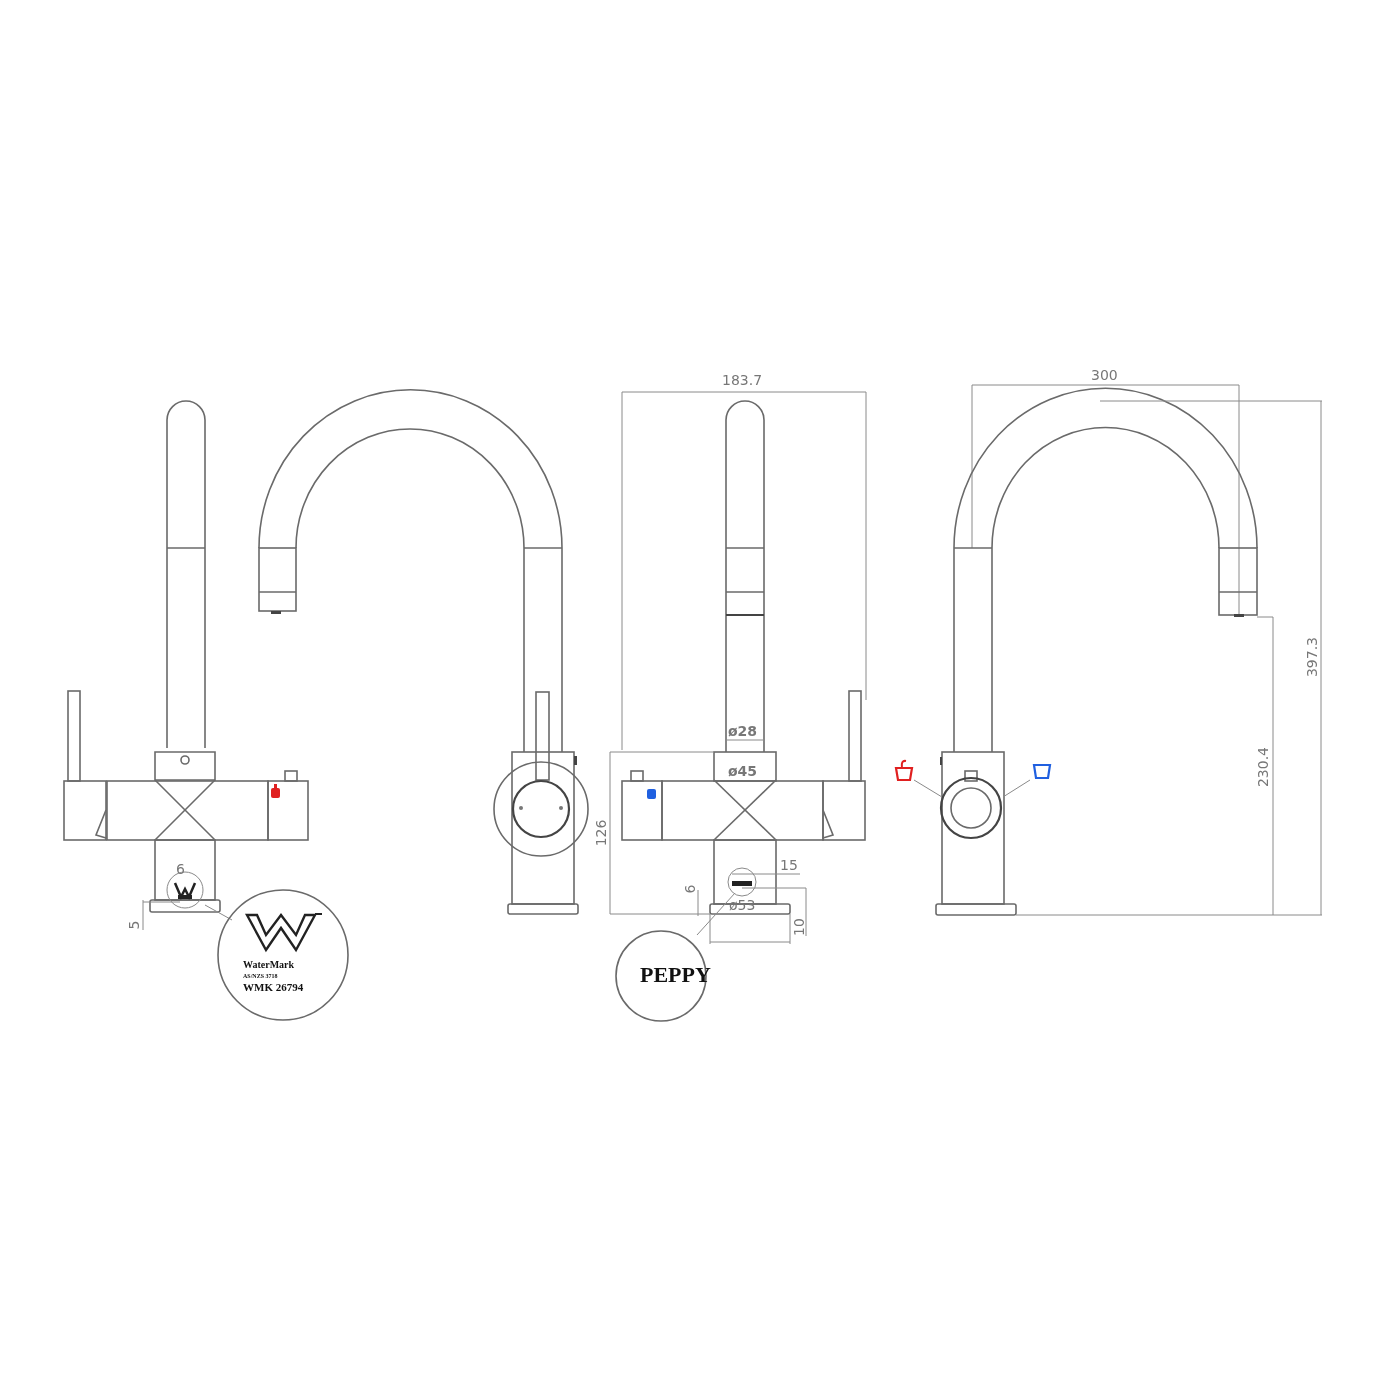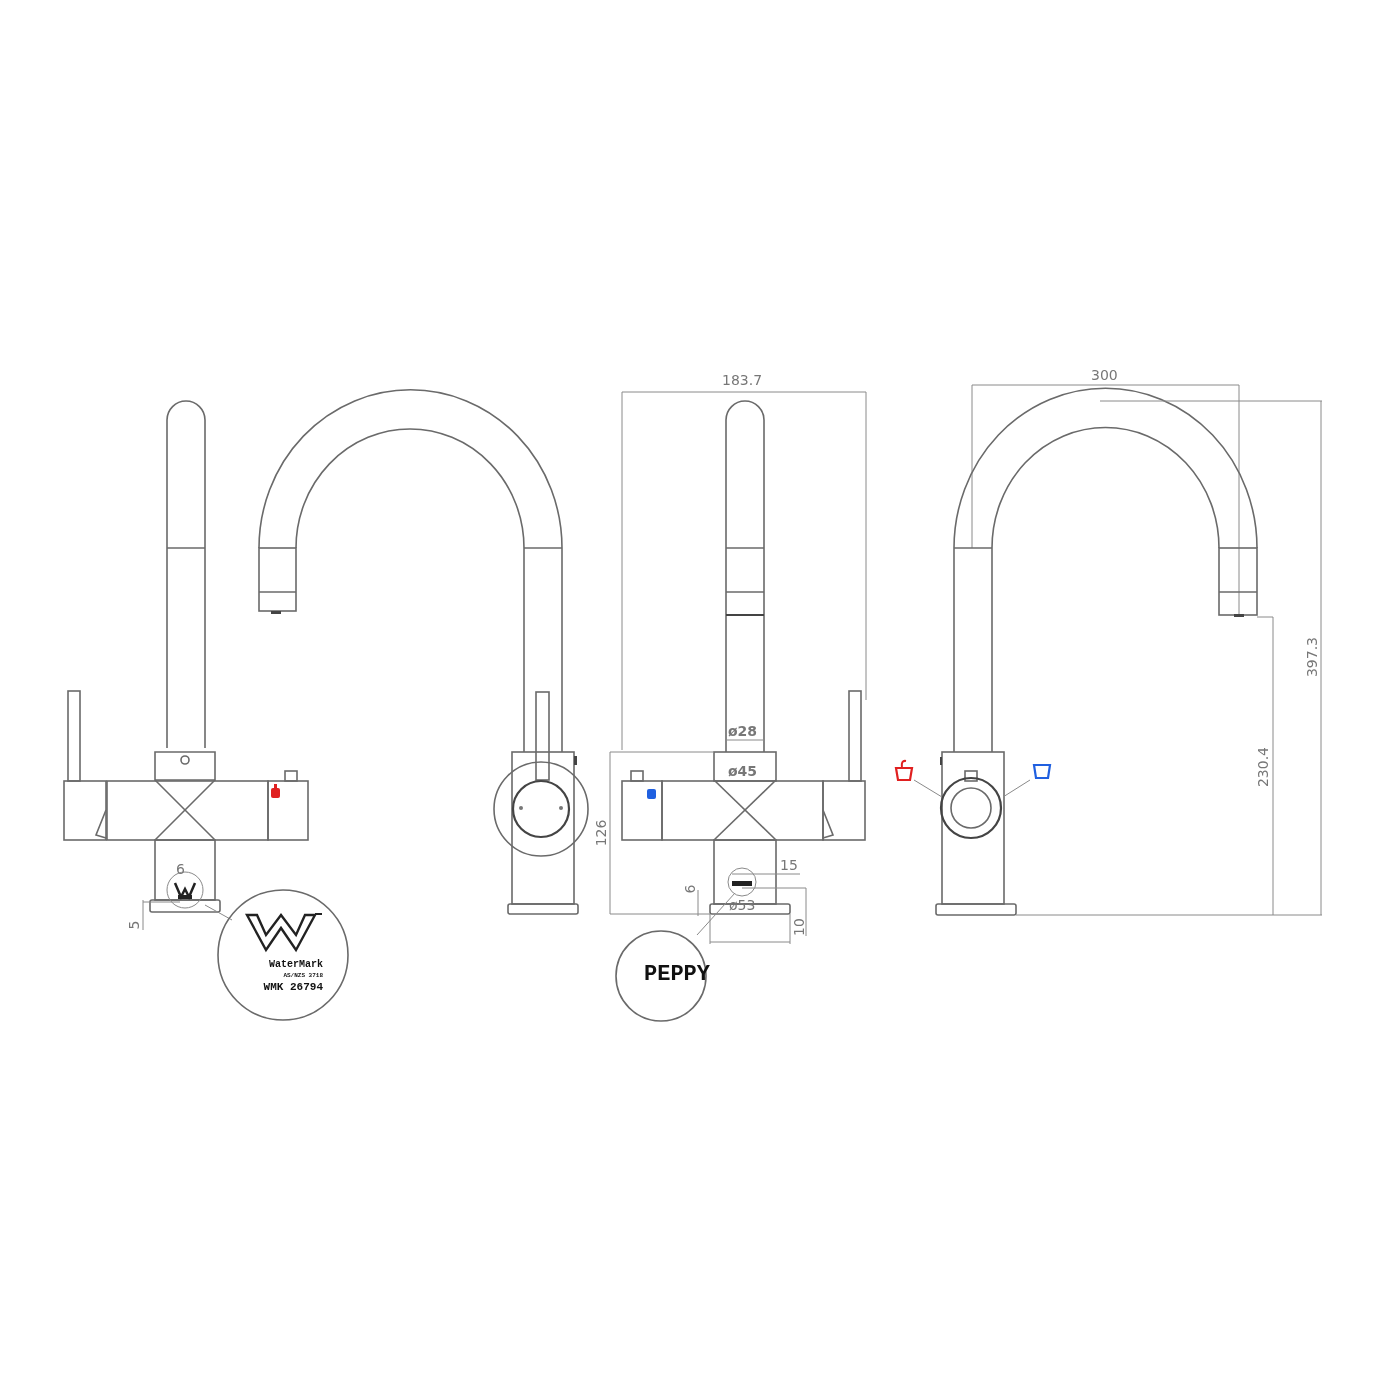--- a/index.html
+++ b/index.html
@@ -4,21 +4,21 @@
 <style>
   html, body { margin: 0; padding: 0; background: #ffffff; }
   body { width: 1400px; height: 1400px; overflow: hidden; font-family: "DejaVu Sans", sans-serif; }
   #canvas { position: absolute; left: 0; top: 0; width: 1400px; height: 1400px; }
   svg { position: absolute; left: 0; top: 0; }
   .ln { fill: none; stroke: #6a6a6a; stroke-width: 1.6; }
   .lt { fill: none; stroke: #8a8a8a; stroke-width: 1; }
   .dk { fill: none; stroke: #444; stroke-width: 2.2; }
   .lbl { position: absolute; font-family: "DejaVu Sans", sans-serif; color: #777; font-size: 14px; white-space: nowrap; line-height: 1; }
   .rot { transform: rotate(-90deg); transform-origin: center center; }
-  .badge-text { position: absolute; font-family: Liberation Mono, monospace; font-weight: bold; color: #111; text-align: right; white-space: nowrap; line-height: 1; }
+  .badge-text { position: absolute; font-family: Liberation Serif, serif; font-weight: bold; color: #111; text-align: left; white-space: nowrap; line-height: 1; }
 </style>
 </head>
 <body>
 
 <div id="canvas">
 <svg width="1400" height="1400" viewBox="0 0 1400 1400" xmlns="http://www.w3.org/2000/svg">
 
   <g>
 
     <path class="ln" d="M167,748 L167,420 A19,19 0 0 1 205,420 L205,748"></path>
@@ -189,14 +189,14 @@
 <span class="lbl" style="left:729px;top:898px;">ø53</span>
 <span class="lbl rot" style="left:790px;top:920px;">10</span>
 <span class="lbl rot" style="left:686px;top:882px;">6</span>
 <span class="lbl" style="left:780px;top:858px;">15</span>
 <span class="lbl" style="left:176px;top:862px;">6</span>
 <span class="lbl rot" style="left:130px;top:918px;">5</span>
 
 <div class="badge-text" style="left:243px;top:960px;width:80px;font-size:10px;">WaterMark</div>
 <div class="badge-text" style="left:243px;top:973px;width:80px;font-size:6px;">AS/NZS 3718</div>
 <div class="badge-text" style="left:243px;top:982px;width:80px;font-size:11px;">WMK 26794</div>
-<div class="badge-text" style="left:616px;top:964px;width:94px;font-size:22px;">PEPPY</div>
+<div class="badge-text" style="left:616px;top:964px;width:94px;font-size:22px;padding-left:24px;">PEPPY</div>
 </div>
 
 </body></html>

